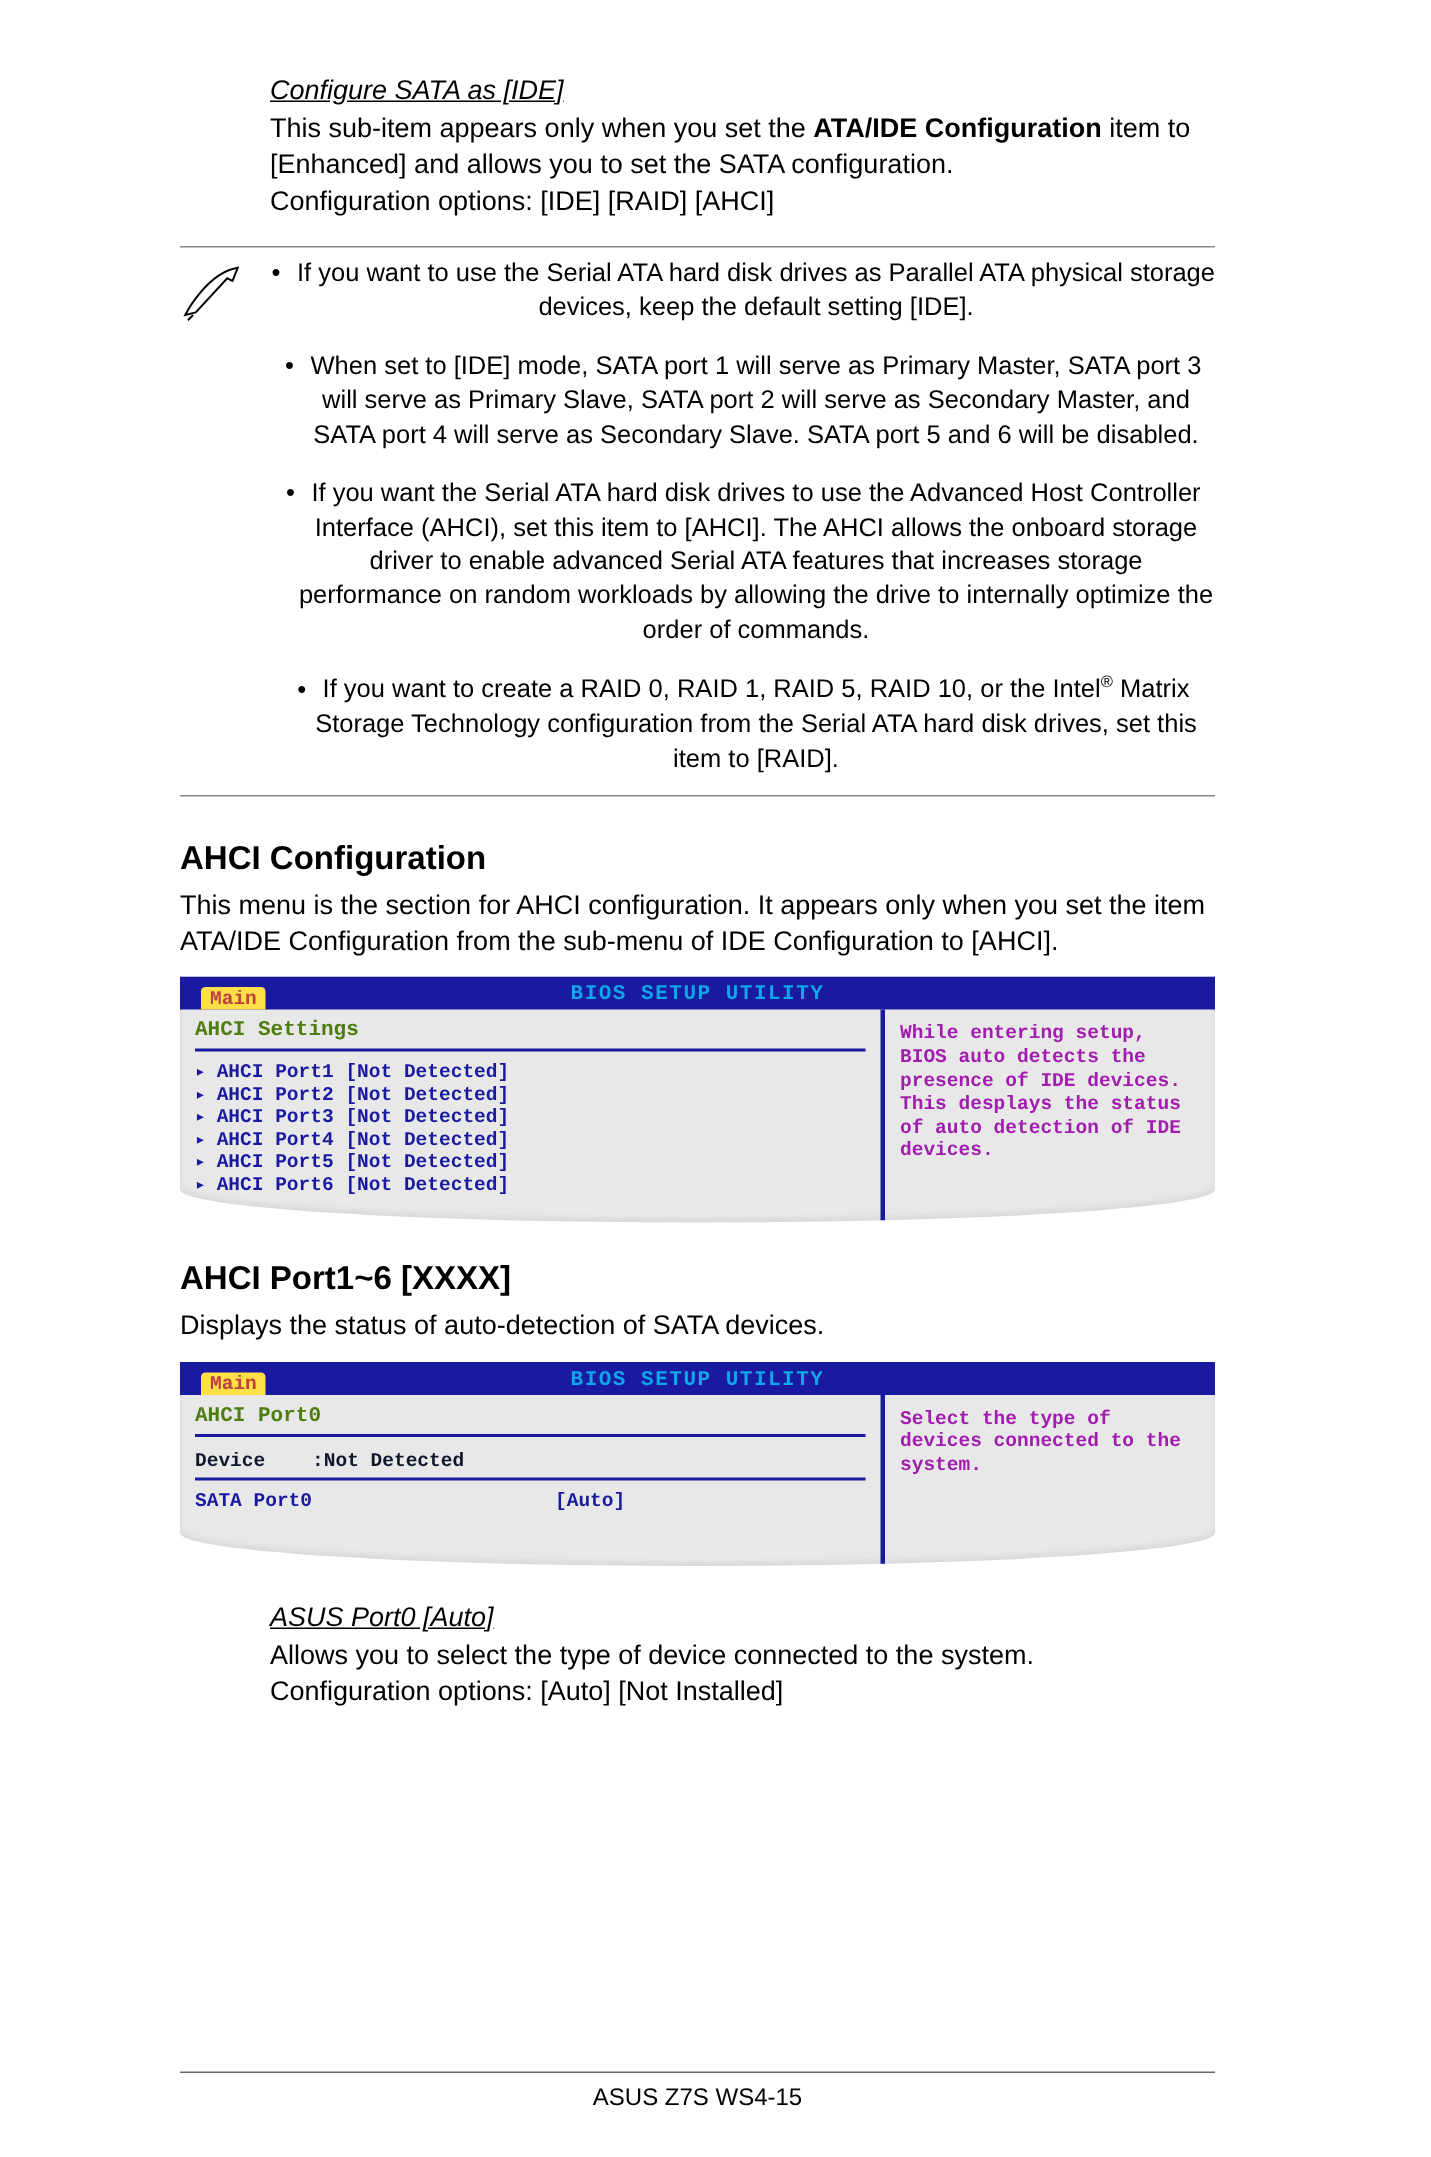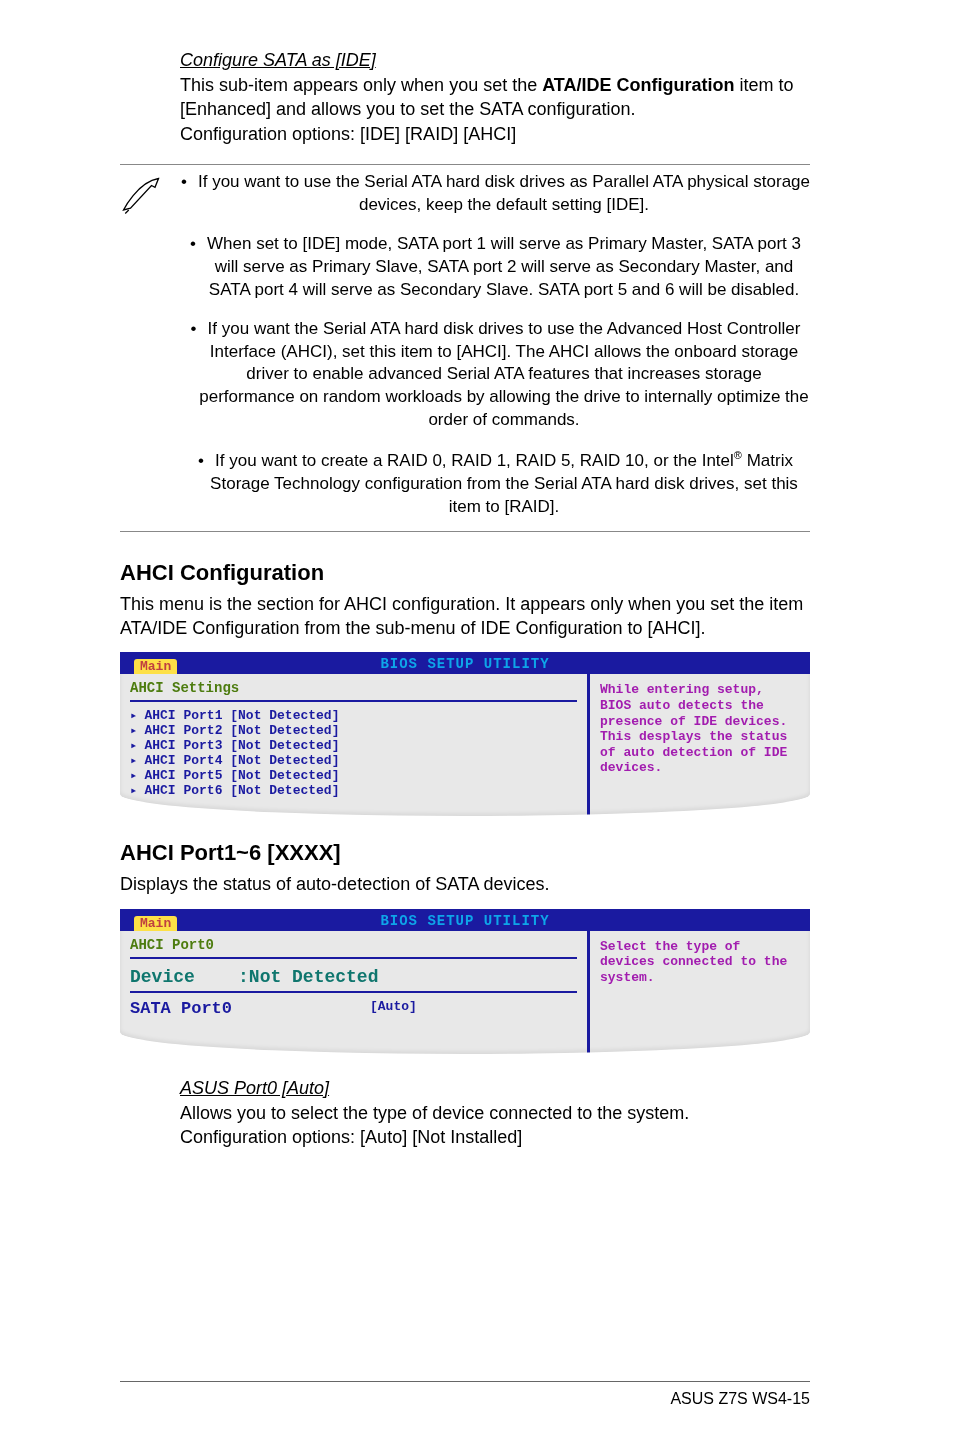--- a/index.html
+++ b/index.html
@@ -171,50 +171,50 @@
   .bios-help {
     font-family: "Courier New", monospace;
     font-weight: bold;
     font-size: 13px;
     color: #a21caf;
     line-height: 1.2;
   }
   .bios-device-line {
     font-family: "Courier New", monospace;
     font-weight: bold;
-    font-size: 18px;
-    color: #0f766e;
+    font-size: 13px;
+    color: #0f172a;
     padding: 2px 0;
   }
   .bios-row {
     display: flex;
   }
   .bios-cell-label {
     font-family: "Courier New", monospace;
     font-weight: bold;
-    font-size: 17px;
+    font-size: 13px;
     color: #1a1aa0;
     width: 240px;
   }
   .bios-cell-value {
     font-family: "Courier New", monospace;
     font-weight: bold;
     font-size: 13px;
     color: #1a1aa0;
   }
 
   .footer {
     position: absolute;
     bottom: 30px;
     left: 120px;
     right: 60px;
     border-top: 1px solid #666;
     padding-top: 8px;
     display: flex;
-    justify-content: flex-end;
+    justify-content: center;
     font-size: 16px;
   }
 </style>
 </head>
 <body>
 
 <div class="page">
 
   <div class="indent-block">
     <div class="sub-heading">Configure SATA as [IDE]</div>

